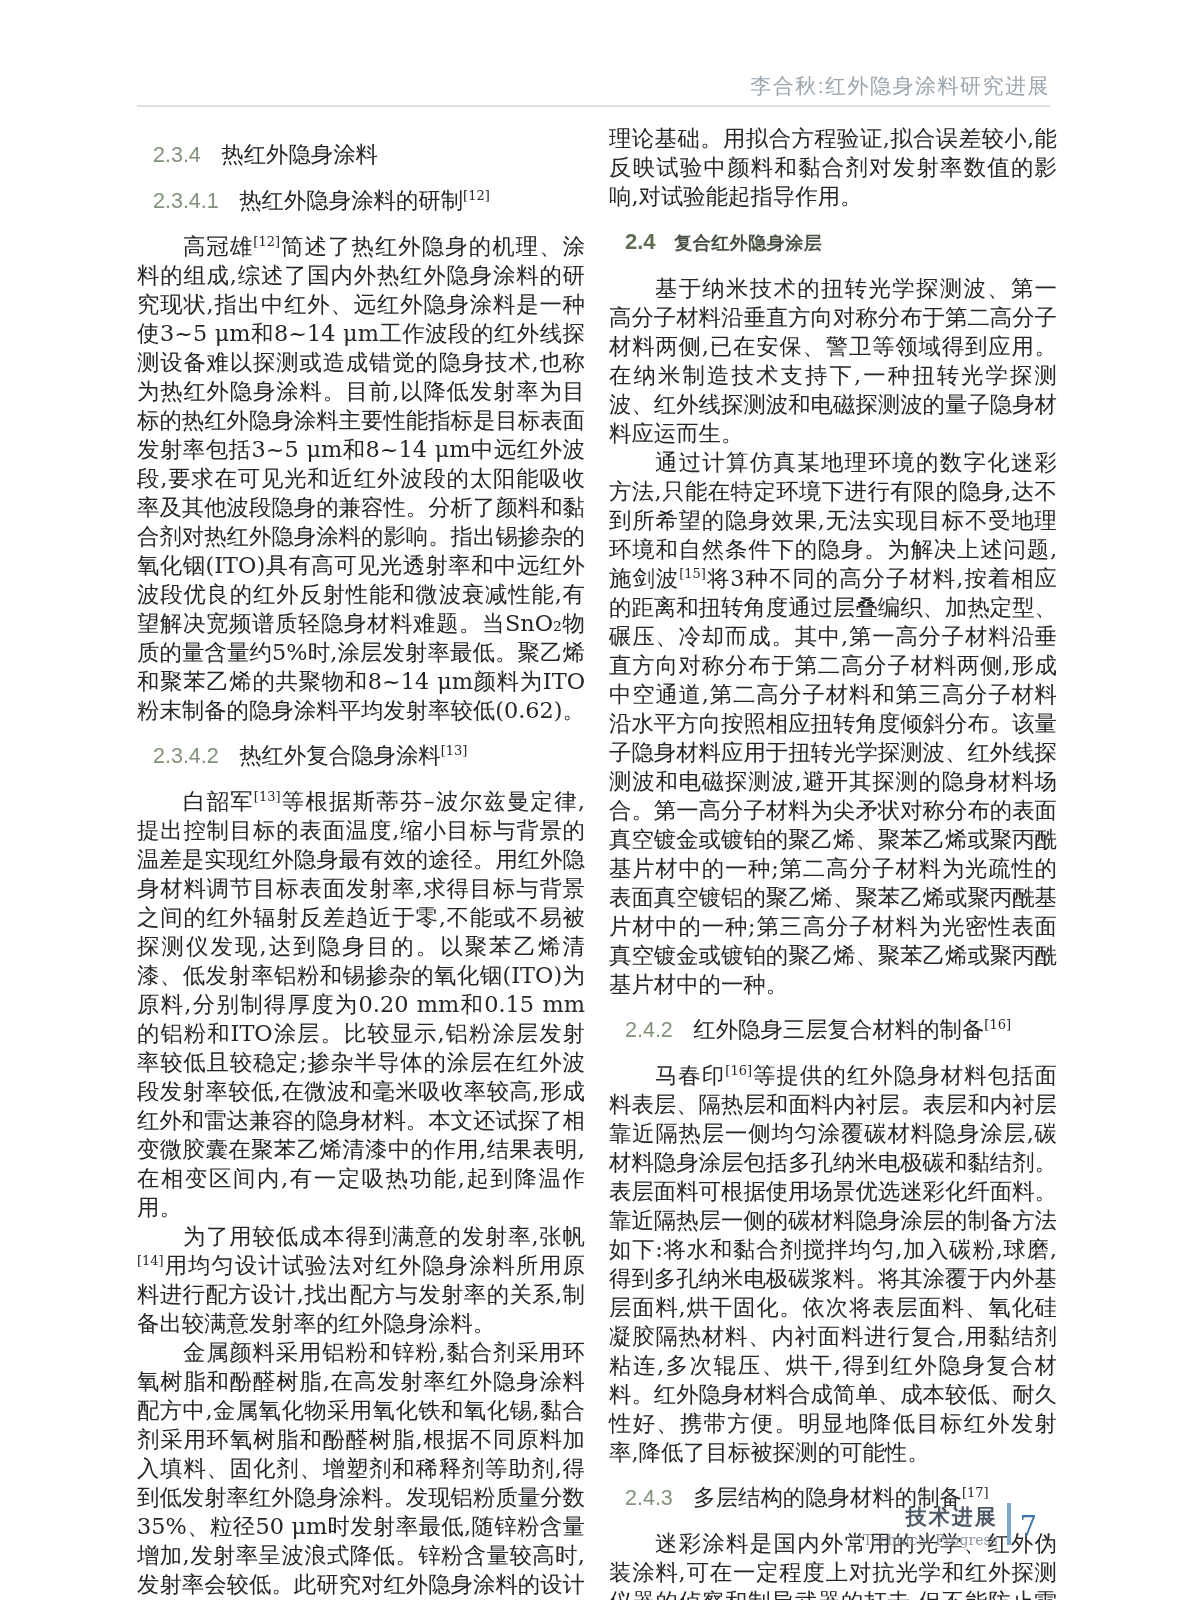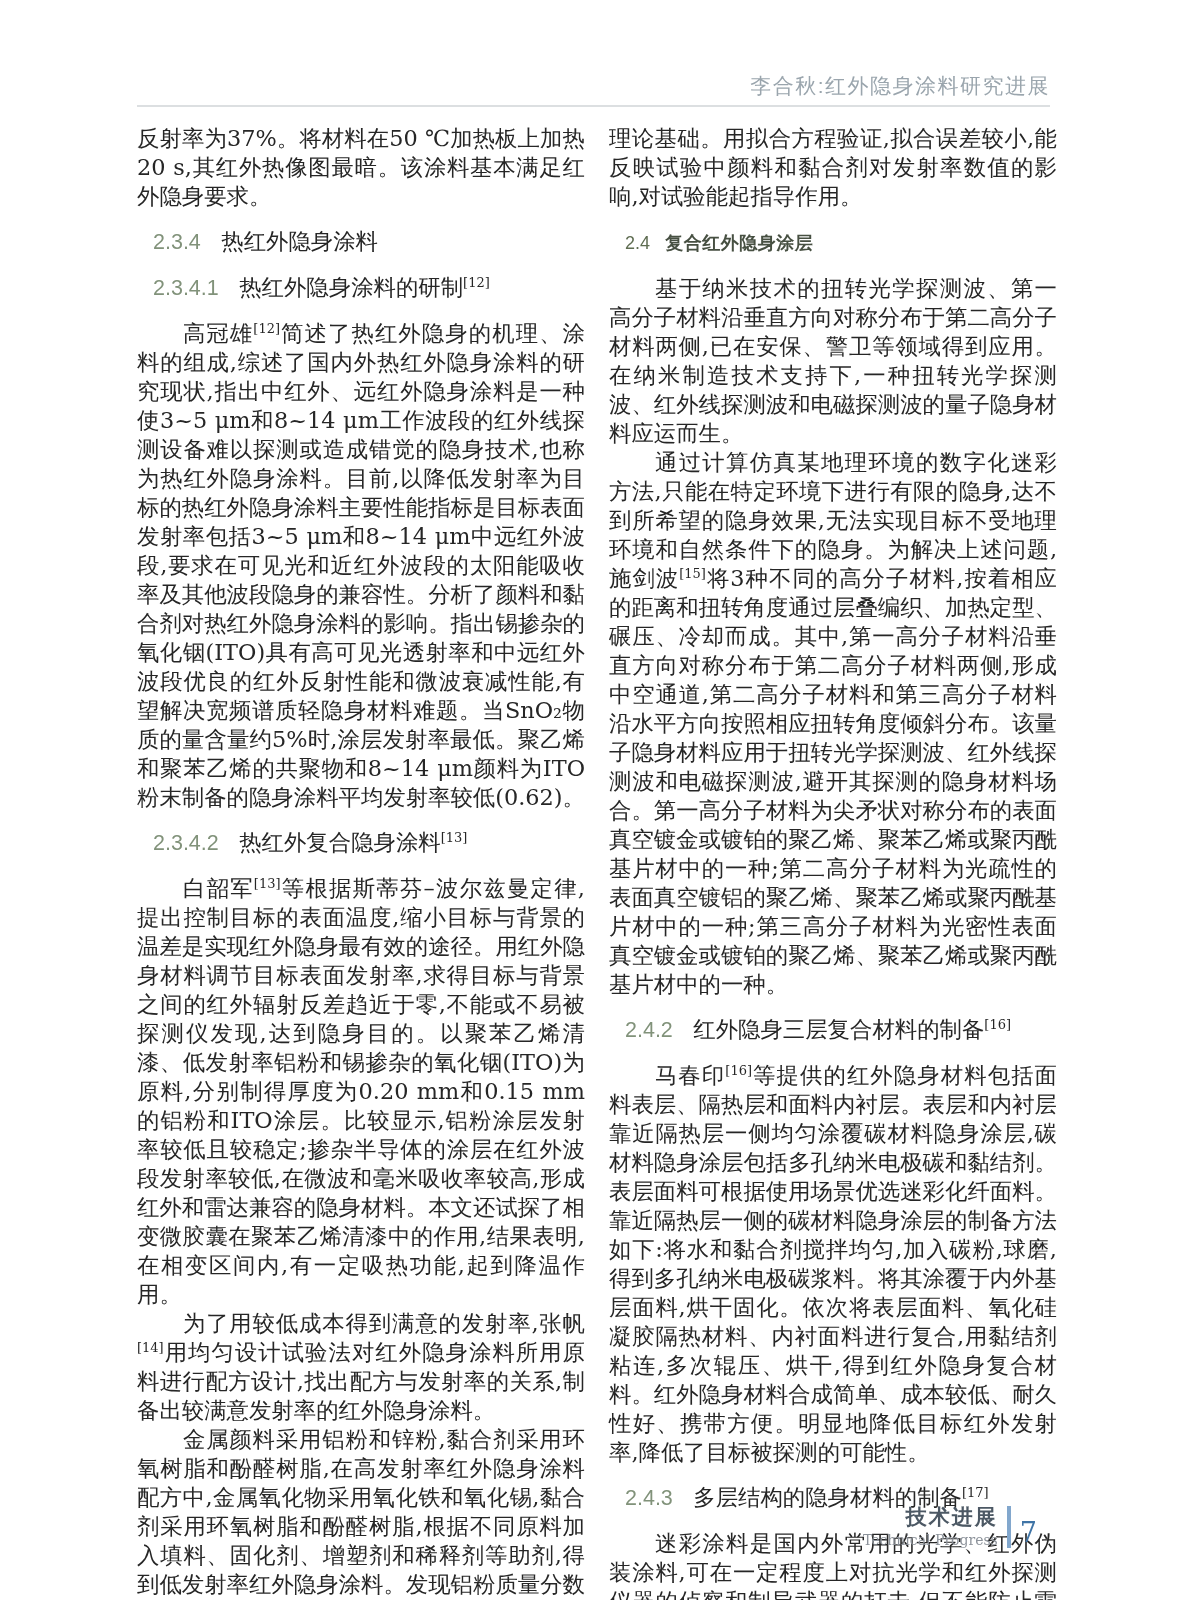--- a/index.html
+++ b/index.html
@@ -31,29 +31,29 @@
     text-align:justify;text-justify:inter-ideograph;
     color:var(--body-text,#262626);
   }
   .para{margin:0;text-indent:2.05em;}
   .para.cont{text-indent:0;}
   sup{font-size:0.58em;line-height:0;vertical-align:super;}
   .heading{margin:16px;white-space:nowrap;}
   .sec-num{font-family:"Liberation Sans","DejaVu Sans",sans-serif;}
   .h3 .sec-num{color:var(--h3-number,#81927a);font-size:21.5px;margin-right:0.95em;}
   .h3 .sec-title{color:var(--body-text,#262626);}
-  .h2 .sec-num{color:var(--h2-number,#5f6d52);font-weight:normal;font-size:18px;margin-right:0.85em;}
+  .h2 .sec-num{color:var(--h2-number,#5f6d52);font-weight:bold;font-size:22px;margin-right:0.85em;}
   .h2 .sec-title{
     color:var(--h2-title,#475042);font-weight:bold;
     font-family:"Liberation Sans","DejaVu Sans",sans-serif;
     font-size:18px;letter-spacing:0.5px;
   }
   .footer{
     position:absolute;right:150px;bottom:52px;
-    display:flex;align-items:flex-end;gap:9px;
+    display:flex;align-items:flex-start;gap:9px;
   }
   .footer-labels{text-align:right;}
   .footer-cn{
     font-family:"Liberation Sans","DejaVu Sans",sans-serif;
     font-weight:bold;font-size:21px;letter-spacing:2px;
     color:var(--footer-cn,#4c5864);
   }
   .footer-en{
     font-family:"DejaVu Serif","Liberation Serif",serif;
     font-size:14px;margin-top:1px;
@@ -70,21 +70,20 @@
 <body>
 
 <div class="page">
 
   <div class="running-title">李合秋:红外隐身涂料研究进展</div>
 
   <div class="header-rule"></div>
 
   <div class="content">
     <div class="column" id="col-left">
-        <div class="para cont">反射率为37%。将材料在50 ℃加热板上加热20 s,其红外热像图最暗。该涂料基本满足红外隐身要求。</div>
         <div class="heading h3"><span class="sec-num">2.3.4</span><span class="sec-title">热红外隐身涂料</span></div>
         <div class="heading h3"><span class="sec-num">2.3.4.1</span><span class="sec-title">热红外隐身涂料的研制<sup>[12]</sup></span></div>
         <div class="para">高冠雄<sup>[12]</sup>简述了热红外隐身的机理、涂料的组成,综述了国内外热红外隐身涂料的研究现状,指出中红外、远红外隐身涂料是一种使3~5 μm和8~14 μm工作波段的红外线探测设备难以探测或造成错觉的隐身技术,也称为热红外隐身涂料。目前,以降低发射率为目标的热红外隐身涂料主要性能指标是目标表面发射率包括3~5 μm和8~14 μm中远红外波段,要求在可见光和近红外波段的太阳能吸收率及其他波段隐身的兼容性。分析了颜料和黏合剂对热红外隐身涂料的影响。指出锡掺杂的氧化铟(ITO)具有高可见光透射率和中远红外波段优良的红外反射性能和微波衰减性能,有望解决宽频谱质轻隐身材料难题。当SnO₂物质的量含量约5%时,涂层发射率最低。聚乙烯和聚苯乙烯的共聚物和8~14 μm颜料为ITO粉末制备的隐身涂料平均发射率较低(0.62)。</div>
         <div class="heading h3"><span class="sec-num">2.3.4.2</span><span class="sec-title">热红外复合隐身涂料<sup>[13]</sup></span></div>
         <div class="para">白韶军<sup>[13]</sup>等根据斯蒂芬–波尔兹曼定律,提出控制目标的表面温度,缩小目标与背景的温差是实现红外隐身最有效的途径。用红外隐身材料调节目标表面发射率,求得目标与背景之间的红外辐射反差趋近于零,不能或不易被探测仪发现,达到隐身目的。以聚苯乙烯清漆、低发射率铝粉和锡掺杂的氧化铟(ITO)为原料,分别制得厚度为0.20 mm和0.15 mm的铝粉和ITO涂层。比较显示,铝粉涂层发射率较低且较稳定;掺杂半导体的涂层在红外波段发射率较低,在微波和毫米吸收率较高,形成红外和雷达兼容的隐身材料。本文还试探了相变微胶囊在聚苯乙烯清漆中的作用,结果表明,在相变区间内,有一定吸热功能,起到降温作用。</div>
         <div class="para">为了用较低成本得到满意的发射率,张帆<sup>[14]</sup>用均匀设计试验法对红外隐身涂料所用原料进行配方设计,找出配方与发射率的关系,制备出较满意发射率的红外隐身涂料。</div>
         <div class="para">金属颜料采用铝粉和锌粉,黏合剂采用环氧树脂和酚醛树脂,在高发射率红外隐身涂料配方中,金属氧化物采用氧化铁和氧化锡,黏合剂采用环氧树脂和酚醛树脂,根据不同原料加入填料、固化剂、增塑剂和稀释剂等助剂,得到低发射率红外隐身涂料。发现铝粉质量分数35%、粒径50 μm时发射率最低,随锌粉含量增加,发射率呈波浪式降低。锌粉含量较高时,发射率会较低。此研究对红外隐身涂料的设计奠定了部分</div>
       </div>
     <div class="column" id="col-right">
         <div class="para cont">理论基础。用拟合方程验证,拟合误差较小,能反映试验中颜料和黏合剂对发射率数值的影响,对试验能起指导作用。</div>

